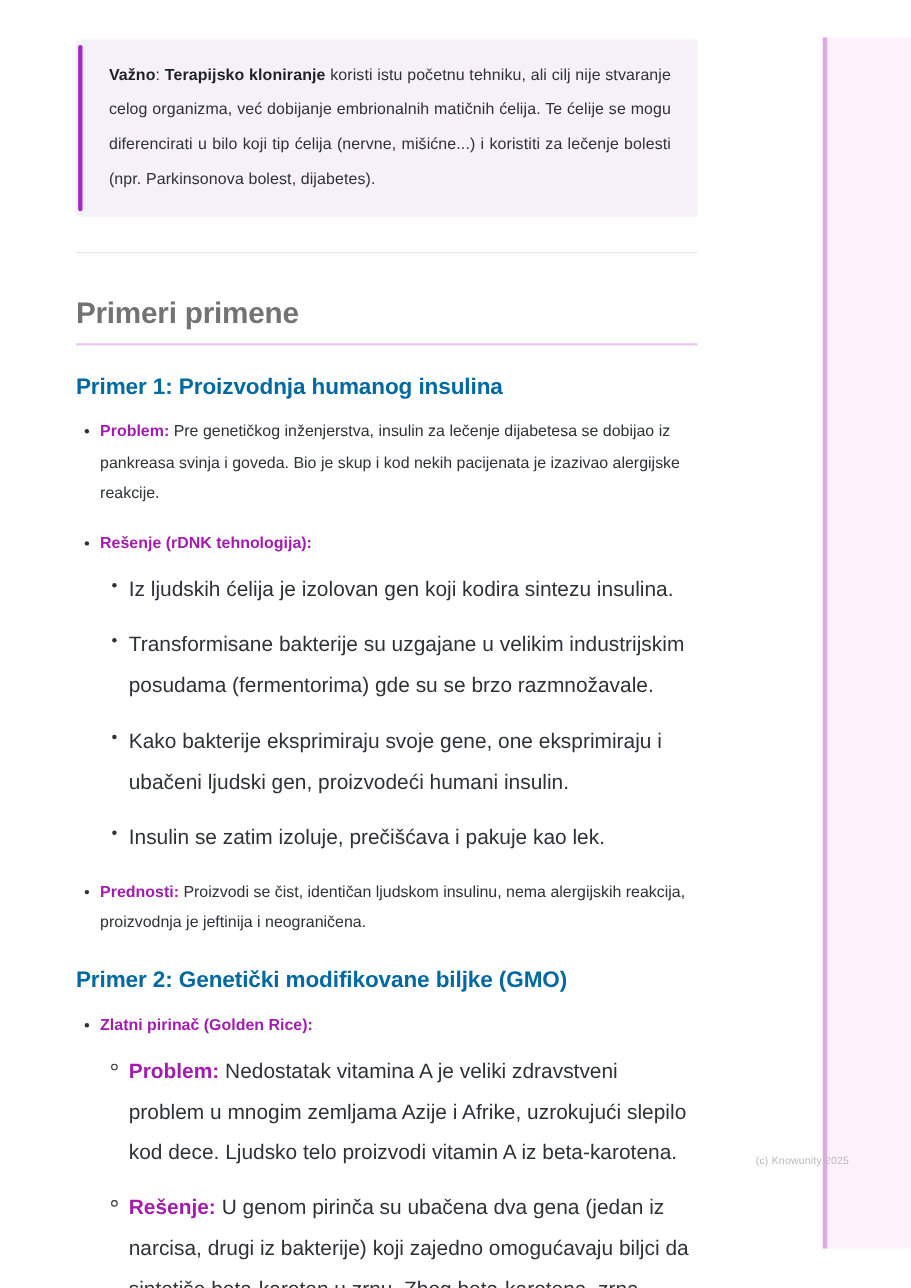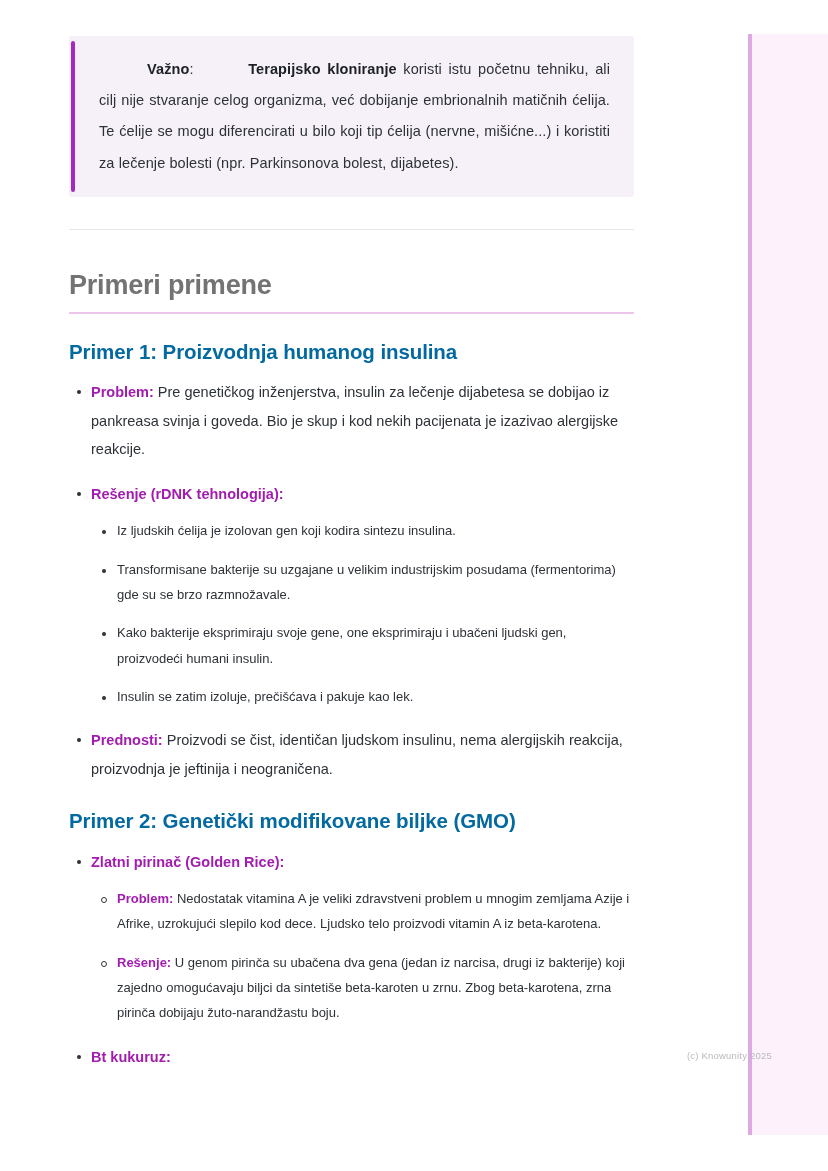--- a/index.html
+++ b/index.html
@@ -73,21 +73,21 @@
   }
   .callout p {
     margin: 0;
     font-size: 14.5px;
     line-height: 2.15;
     color: #2d3238;
     text-align: justify;
     text-justify: inter-word;
     letter-spacing: 0.1px;
   }
-  .callout b { font-weight: 700; color: #1c2126; margin-left: 48px; }
+  .callout b { font-weight: 700; color: #1c2126; }
 
   
   hr.section-rule {
     border: none;
     border-top: 1px solid #e6e6e6;
     margin: 32px 0 0 0;
     width: 565px;
   }
 
   
@@ -139,21 +139,21 @@
   }
 
   ul.lvl2 {
     margin: 10px 0 0 0;
     padding-left: 26px;
     list-style: none;
   }
   ul.lvl2 > li {
     position: relative;
     margin-bottom: 13px;
-    font-size: 13px;
+    font-size: 19px;
     line-height: 1.95;
     color: #2d3238;
   }
   ul.lvl2 > li::before {
     content: "";
     position: absolute;
     left: -15px;
     top: 12px;
     width: 4px;
     height: 4px;

